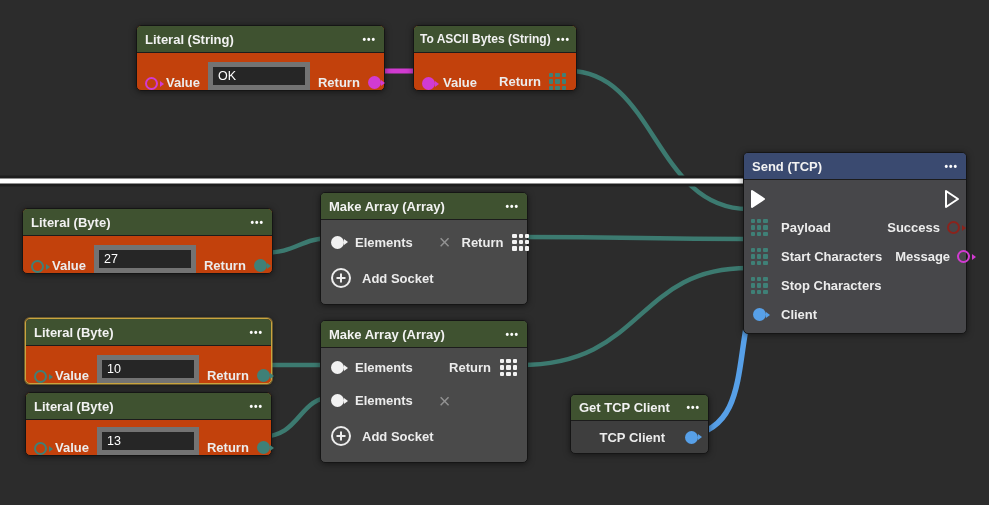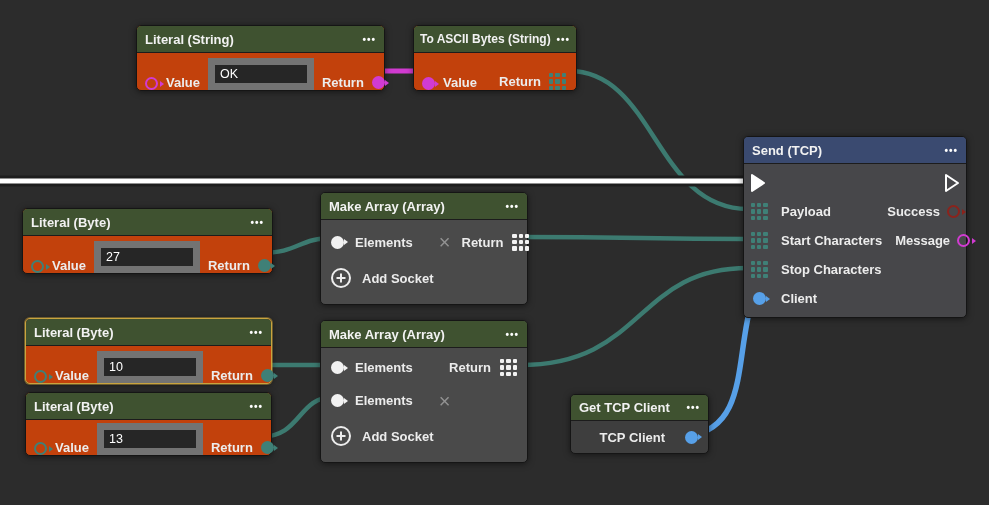--- a/index.html
+++ b/index.html
@@ -19,21 +19,21 @@
     height:26px;display:flex;align-items:center;gap:6px;padding:0 8px;
     border-radius:4px 4px 0 0;font-weight:bold;font-size:13px;color:#f2f2f2;
     background:#3f5230;border-bottom:1px solid #1c1c1c;white-space:nowrap;
   }
   .node-header.blue{background:#3a4a70;}
   .node.tight .node-header{font-size:12px;padding:0 6px;gap:4px;}
   .menu-dots{margin-left:auto;font-size:10px;letter-spacing:1px;color:#fff;cursor:pointer;}
   .body-dark{background:#c2410c;}
   .body-mid{background:#3e3e3e;}
   .body-light{background:#4a4a4a;}
-  .body-send{background:#47474a;}
+  .body-send{background:#47474a;margin-top:16px;}
   .row{display:flex;align-items:center;white-space:nowrap;}
   .lbl{font-size:13px;font-weight:bold;color:#ececec;}
   
   .port{width:13px;height:13px;border-radius:50%;position:relative;flex:none;box-sizing:border-box;}
   .port.filled{background:currentColor;}
   .port.hollow{border:2.5px solid currentColor;}
   .port::after{
     content:'';position:absolute;left:13px;top:50%;transform:translateY(-50%);
     border-left:4px solid currentColor;border-top:3px solid transparent;border-bottom:3px solid transparent;
   }
@@ -42,21 +42,21 @@
   
   .grid9{width:17px;height:17px;display:grid;grid-template-columns:repeat(3,1fr);grid-template-rows:repeat(3,1fr);gap:2px;flex:none;}
   .grid9 b{background:currentColor;border-radius:1px;}
   
   .xicon{color:#929292;font-size:20px;font-weight:normal;line-height:1;cursor:pointer;flex:none;}
   .plus-circle{width:16px;height:16px;border:2px solid #ededed;border-radius:50%;position:relative;flex:none;cursor:pointer;}
   .plus-circle::before,.plus-circle::after{content:'';position:absolute;background:#ededed;left:50%;top:50%;}
   .plus-circle::before{width:9px;height:2px;transform:translate(-50%,-50%);}
   .plus-circle::after{width:2px;height:9px;transform:translate(-50%,-50%);}
   .field{
-    height:18px;background:#262626;border:7px solid #737373;color:#fff;
+    height:18px;background:#262626;border:5px solid #737373;color:#fff;
     font-family:"Liberation Sans",sans-serif;font-size:12.5px;padding:0 5px;box-sizing:content-box;
   }
   .exec-svg{flex:none;display:block;}
   
   .lit-body{height:37px;display:flex;align-items:flex-end;gap:8px;padding:0 8px;}
   .lit-body .ret{margin-left:auto;display:flex;align-items:center;gap:8px;}
   
   .ma-body{padding:5px 10px 7px;}
   .ma-row{height:34px;display:flex;align-items:center;gap:11px;}
   .ma-row .ret{margin-left:auto;display:flex;align-items:center;gap:9px;}

